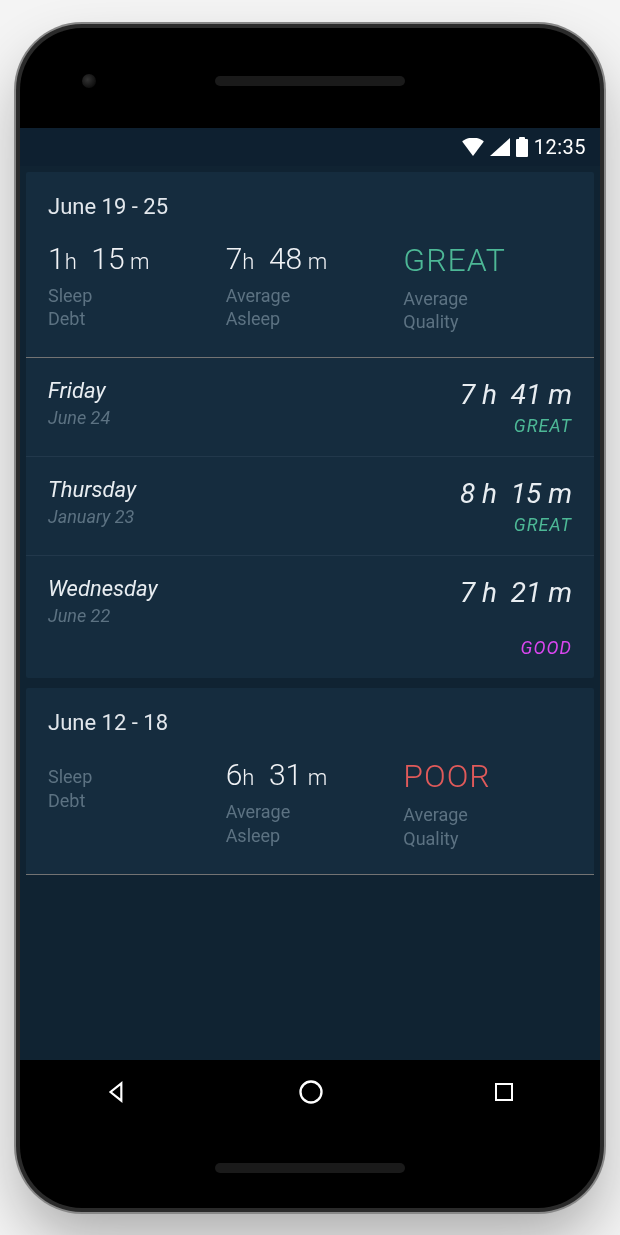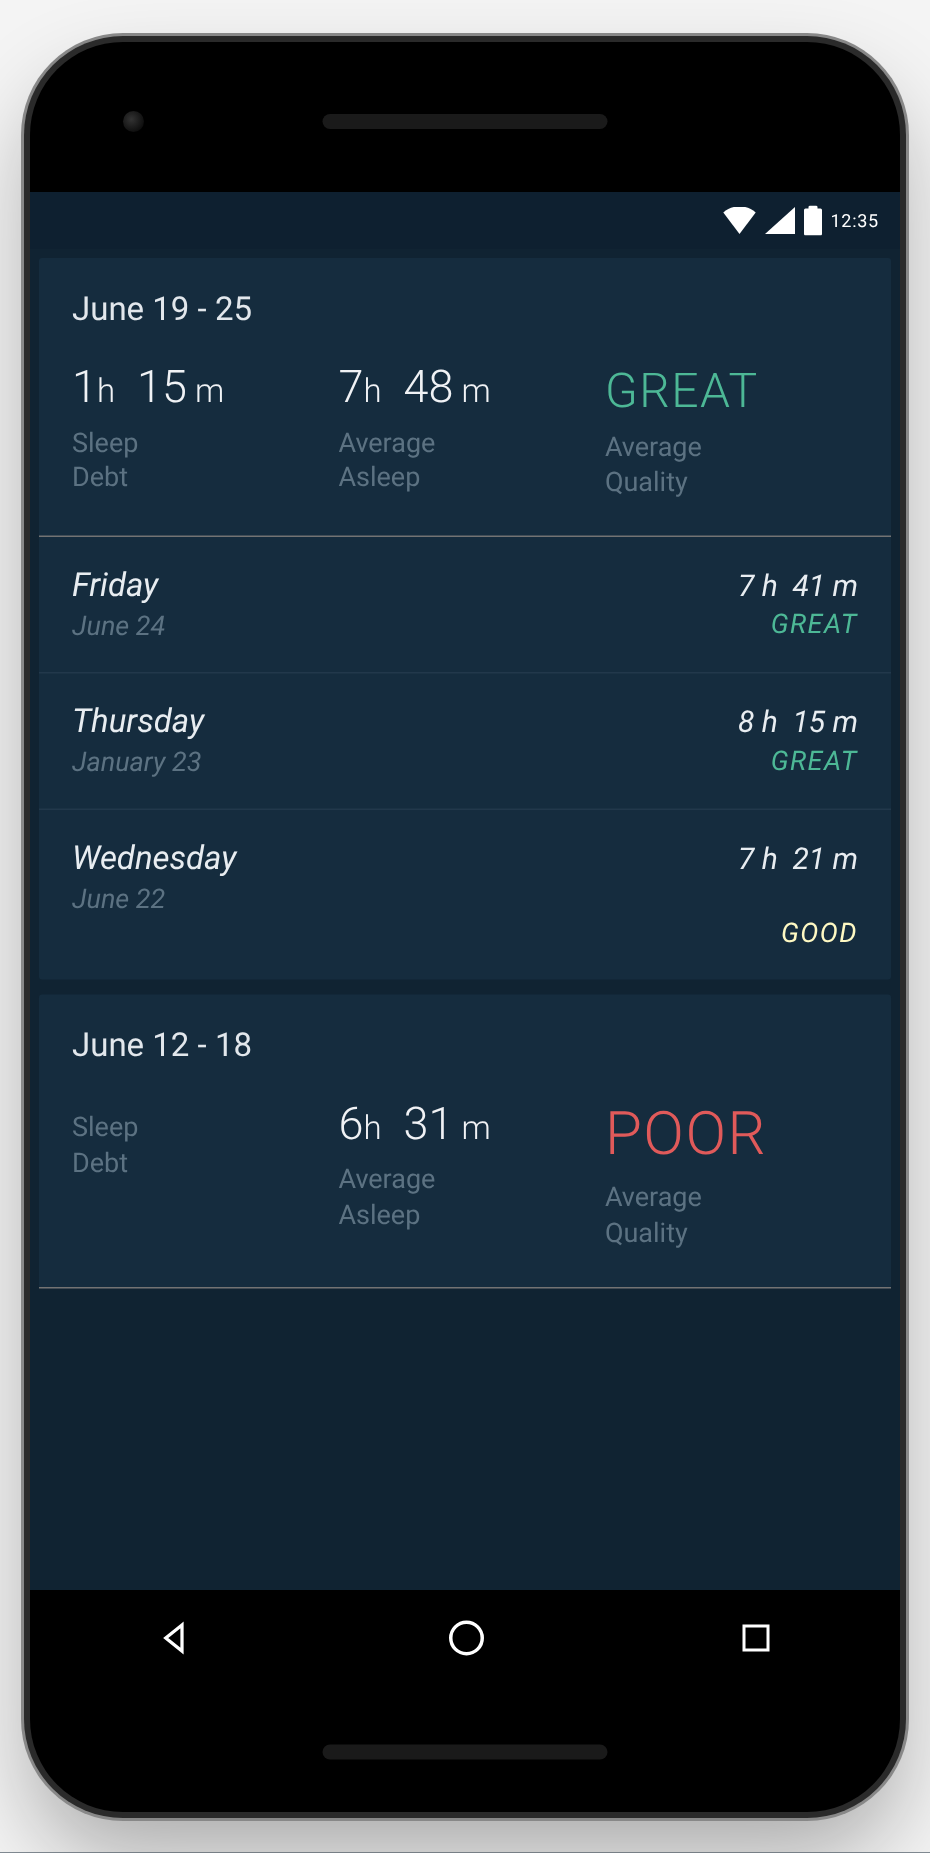--- a/index.html
+++ b/index.html
@@ -69,21 +69,21 @@
   }
   
   .status-bar {
     height: 38px;
     display: flex;
     align-items: center;
     justify-content: flex-end;
     padding: 0 14px;
     gap: 6px;
     color: #fff;
-    font-size: 12px;
+    font-size: 20px;
     background: #0e2030;
   }
   .status-bar .time { letter-spacing: 0.5px; }
   .icon-svg { display: block; }
   
   .app-header {
     height: 78px;
     display: flex;
     align-items: center;
     padding: 0 20px;
@@ -138,21 +138,21 @@
   .stat-value {
     color: #f0f2f5;
     font-size: 30px;
     font-weight: 300;
   }
   .stat-value .unit {
     font-size: 22px;
     font-weight: 300;
   }
   .stat-value.quality-GREAT { color: #4db896; font-size: 32px; letter-spacing: 1px; }
-  .stat-value.quality-POOR { color: #e05a5a; font-size: 40px; letter-spacing: 1px; }
+  .stat-value.quality-POOR { color: #e05a5a; font-size: 32px; letter-spacing: 1px; }
   .stat-label {
     color: #5c7282;
     font-size: 18px;
     line-height: 1.3;
     margin-top: 8px;
   }
   .day-row {
     display: flex;
     justify-content: space-between;
     align-items: flex-start;
@@ -167,29 +167,29 @@
     font-size: 22px;
   }
   .day-date {
     color: #5c7282;
     font-size: 18px;
     margin-top: 4px;
   }
   .day-right { text-align: right; }
   .day-duration {
     color: #e8edf1;
-    font-size: 20px;
+    font-size: 28px;
   }
   .day-quality {
     font-size: 18px;
     margin-top: 4px;
     letter-spacing: 1px;
   }
   .day-quality.q-GREAT { color: #4db896; }
-  .day-quality.q-GOOD  { color: #fef9c3; margin-top: 28px; }
+  .day-quality.q-GOOD  { color: #d946ef; margin-top: 28px; }
   
   .nav-bar {
     height: 68px;
     background: #000;
     display: flex;
     align-items: center;
     justify-content: space-around;
   }
   .nav-btn { cursor: pointer; }
 </style>

